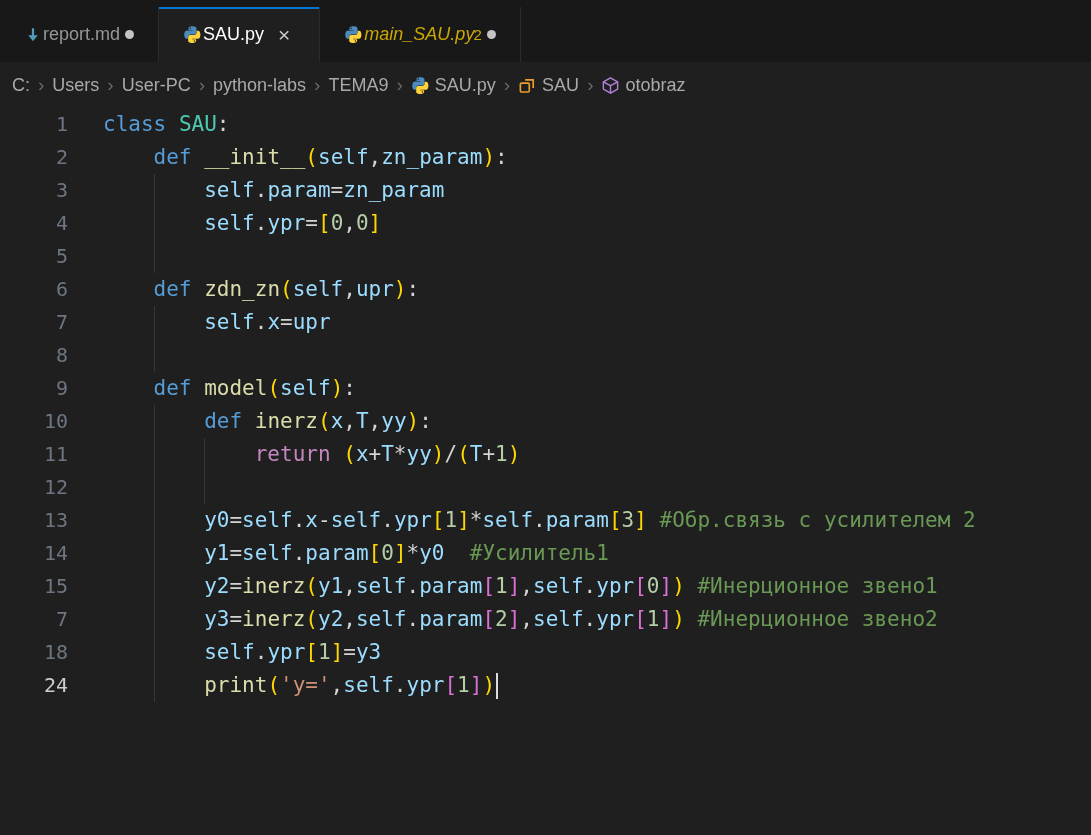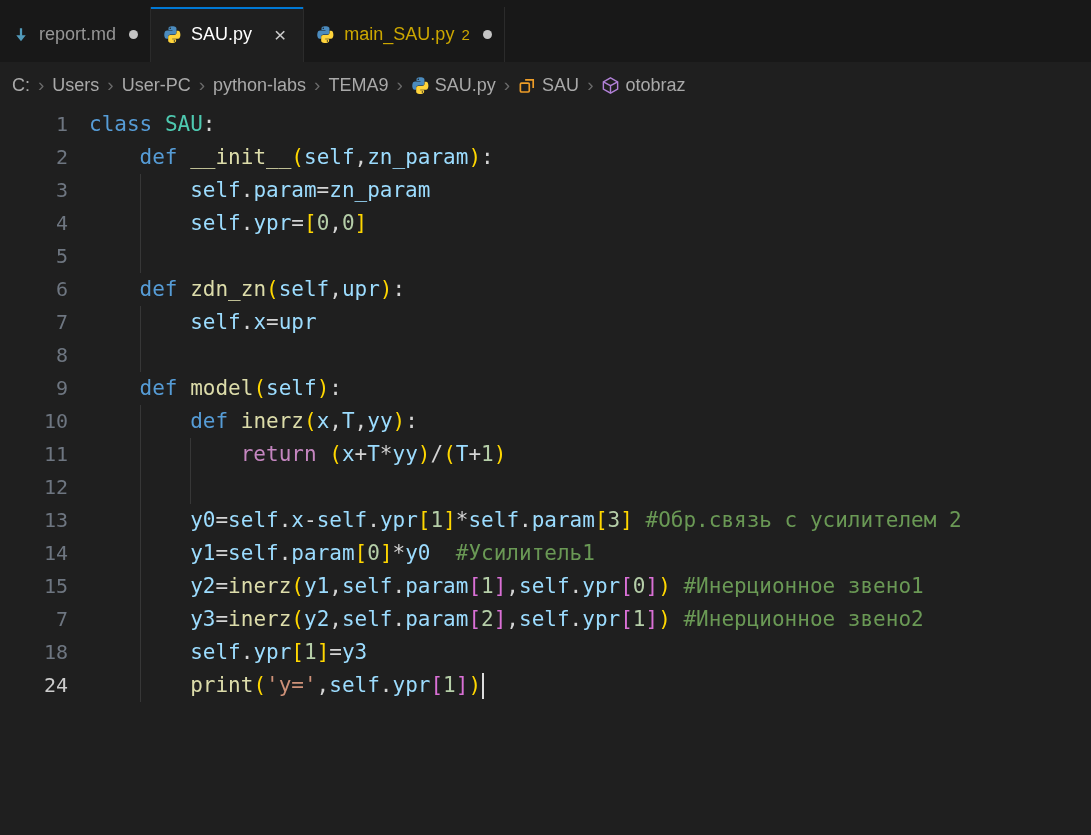--- a/index.html
+++ b/index.html
@@ -7,32 +7,32 @@
     width:1091px;height:835px;overflow:hidden;position:relative;
     background:#1f1f1f;font-family:"Liberation Sans",sans-serif;
     -webkit-font-smoothing:antialiased;
   }
   
   .tab-bar{
     display:flex;align-items:stretch;background:#181818;height:55px;
     padding-top:7px;
   }
   .tab{
-    display:flex;align-items:center;gap:9px;padding:0 12px;
+    display:flex;align-items:center;gap:1px;padding:0 24px;
     background:#181818;color:#969696;font-size:18px;
     border-right:1px solid #2b2b2b;position:relative;cursor:pointer;
     white-space:nowrap;
   }
   .tab.active{background:#1f1f1f;color:#ffffff;}
   .tab.active::before{
     content:"";position:absolute;top:0;left:0;right:0;height:2px;background:#0078d4;
   }
   .tab-icon{display:flex;align-items:center;}
   .tab-icon svg{display:block;}
-  .tab-label.warn{color:#cca700;}
+  .tab-label.warn{color:#cca700;font-style:italic;}
   .badge{color:#cca700;font-size:15px;margin-left:-2px;}
   .dot{width:9px;height:9px;border-radius:50%;background:#c4c4c4;margin-left:4px;}
   .close{
     color:#cccccc;font-size:21px;line-height:21px;margin-left:8px;
     padding:1px 5px;border-radius:4px;
   }
   .tab-filler{flex:1;background:#181818;}
   
   .breadcrumb{
     height:46px;display:flex;align-items:center;background:#1f1f1f;
@@ -47,21 +47,21 @@
   .line{
     display:flex;height:33px;line-height:33px;
     font-family:"DejaVu Sans Mono",monospace;font-size:21px;
   }
   .gutter{
     width:68px;flex:none;text-align:right;color:#6e7681;
     font-size:20px;user-select:none;
   }
   .gutter.active{color:#cccccc;}
   .code{
-    position:relative;margin-left:21px;white-space:pre;flex:1;color:#d4d4d4;
+    position:relative;margin-left:35px;white-space:pre;flex:1;color:#d4d4d4;
   }
   .guide{
     position:absolute;top:0;bottom:0;width:1px;background:#373737;
   }
   .cursor{
     display:inline-block;width:2px;height:26px;background:#dcdcdc;
     vertical-align:middle;margin-left:1px;
   }
   
   .t-kw{color:#569cd6}

